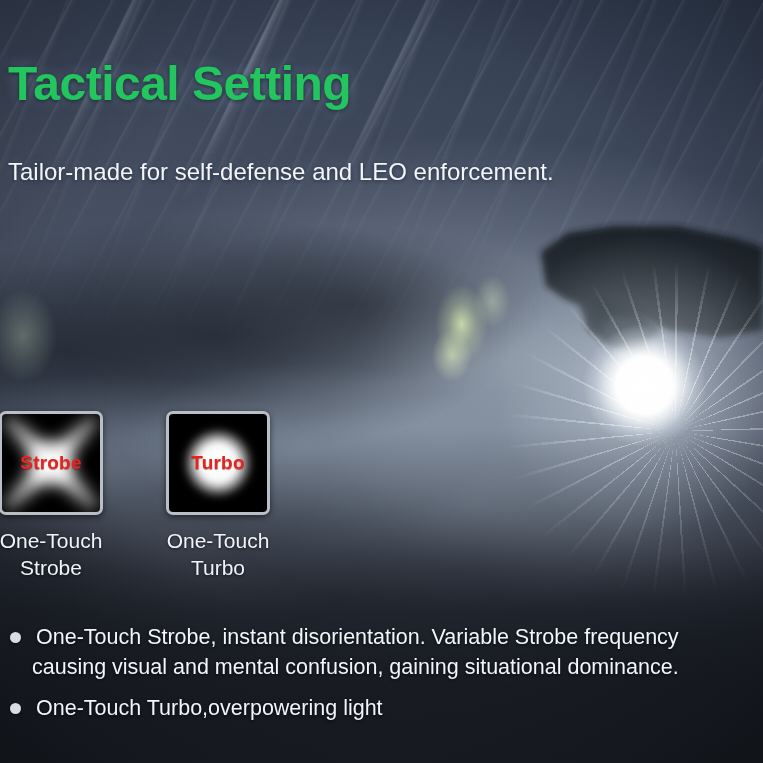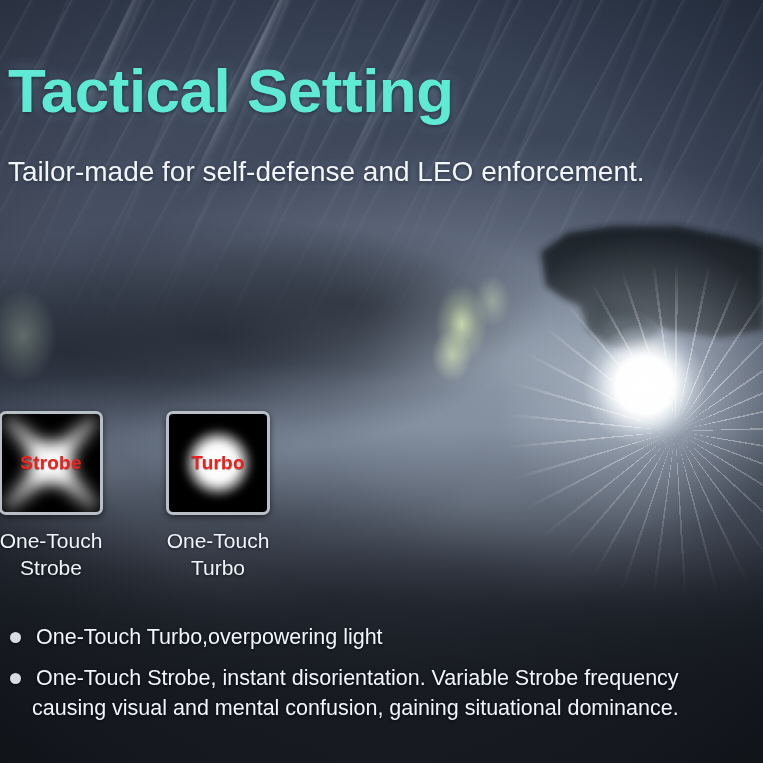--- a/index.html
+++ b/index.html
@@ -137,29 +137,29 @@
   .bg-vignette {
     background:
       radial-gradient(ellipse 620px 560px at 50% 44%, rgba(0,0,0,0) 52%, rgba(8,10,14,.30) 86%, rgba(6,8,11,.52) 100%);
   }
 
   
   .content { position:relative; z-index:10; width:763px; height:763px; }
 
   .title {
     position:absolute; left:8px; top:60px;
-    font-size:62px; font-weight:bold; color:#5eead4;
+    font-size:48px; font-weight:bold; color:#22c55e;
     letter-spacing:-0.5px; line-height:1;
     text-shadow:0 1px 5px rgba(10,16,26,.70), 0 0 14px rgba(150,180,215,.40);
     white-space:nowrap;
   }
 
   .subtitle {
     position:absolute; left:8px; top:152px;
-    font-size:28px; color:#f2f5fa; line-height:40px;
+    font-size:24px; color:#f2f5fa; line-height:40px;
     text-shadow:0 1px 4px rgba(10,16,26,.70), 0 0 10px rgba(140,170,205,.35);
     white-space:nowrap;
   }
 
   
   .tiles { position:absolute; left:10px; top:411px; width:763px; height:180px; }
 
   .tile-wrap { position:absolute; top:0; width:130px; }
   .tile-wrap.strobe { left:-24px; }
   .tile-wrap.turbo  { left:143px; }
@@ -294,22 +294,22 @@
         <div class="tile-caption">
           <span>One-Touch</span><br>
           <span>Turbo</span>
         </div>
       </div>
 
     </div>
 
     <div class="bullets">
       <div class="bullet">
-        <span>One-Touch Turbo,overpowering light</span>
-      </div>
-      <div class="bullet">
         <span>One-Touch Strobe, instant disorientation.  Variable Strobe frequency</span>
         <span class="l2">causing visual and mental confusion, gaining situational dominance.</span>
       </div>
+      <div class="bullet">
+        <span>One-Touch Turbo,overpowering light</span>
+      </div>
     </div>
 
   </div>
 </div>
 
 </body></html>

